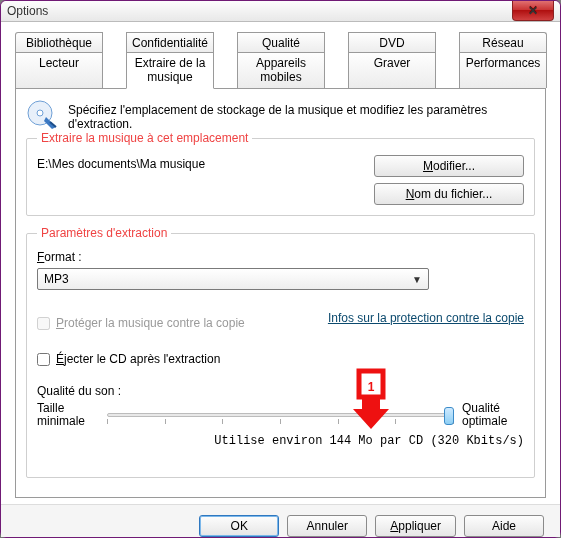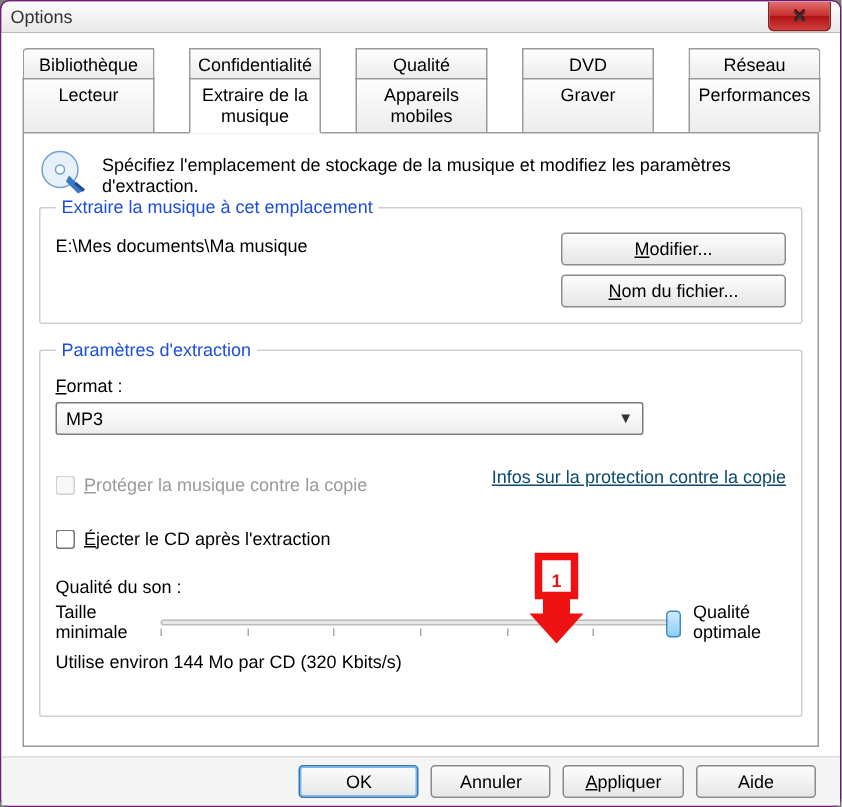--- a/index.html
+++ b/index.html
@@ -12,45 +12,45 @@
   .tabs-row { display: flex; gap: 24px; }
   .tabs-row .tab { flex: 1; text-align: center; padding: 3px 0; border: 1px solid #9a9a9a; border-bottom: none; background: linear-gradient(#fefefe,#ececec); margin-right: -1px; cursor: pointer; position: relative; }
   .tabs-row.row1 .tab:first-child { border-top-left-radius: 3px; }
   .tabs-row.row1 .tab:last-child { border-top-right-radius: 3px; }
   .tabs-row.row2 { margin-top: -1px; }
   .tabs-row .tab.active { background: #fff; border-bottom: 1px solid #fff; z-index: 2; margin-bottom: -1px; padding-bottom: 4px; }
   .tab-panel { border: 1px solid #9a9a9a; border-top: 1px solid #9a9a9a; padding: 10px 10px 6px 10px; height: 410px; position: relative; }
   .intro { display: flex; align-items: flex-end; gap: 10px; }
   .intro-icon { width: 32px; height: 32px; flex: none; }
   fieldset { border: 1px solid #cfcfcf; border-radius: 2px; padding: 10px 10px 10px 10px; margin-bottom: 10px; }
-  legend { padding: 0 4px; color: #1d4ed8; }
+  legend { padding: 0 4px; color: #ef4444; }
   .loc-row { display: flex; justify-content: space-between; align-items: flex-start; gap: 28px; }
   .loc-path { padding-top: 2px; }
   .loc-btns { display: flex; flex-direction: column; gap: 6px; justify-content: center; }
   .btn { min-width: 150px; height: 22px; background: linear-gradient(#fdfdfd,#e6e6e6); border: 1px solid #8a8a8a; border-radius: 3px; cursor: pointer; text-align: center; padding: 0 14px; }
   .lbl { margin-bottom: 4px; display: block; }
   .select { width: 392px; height: 22px; border: 1px solid #7a7a7a; border-radius: 2px; background: linear-gradient(#fff,#eee); display: flex; align-items: center; justify-content: space-between; padding: 0 6px; cursor: pointer; margin-bottom: 10px; }
   .select .arrow { font-size: 10px; color: #333; }
   .chk-row { display: flex; align-items: flex-start; gap: 6px; margin-bottom: 6px; margin-top: 16px; }
   .chk-row input { margin-top: 1px; }
   .chk-row.disabled { color: #9a9a9a; }
   .link { color: #0c4a6e; text-decoration: underline; cursor: pointer; }
   .copy-row { display: flex; justify-content: space-between; align-items: center; }
   .quality { margin-top: 18px; }
   .slider-wrap { display: flex; align-items: center; gap: 8px; margin-top: 4px; }
   .slider-wrap .cap { width: 62px; line-height: 1.1; }
   .slider { flex: 1; position: relative; height: 26px; }
   .track { position: absolute; left: 0; right: 0; top: 11px; height: 4px; background: #e8e8e8; border: 1px solid #bcbcbc; border-radius: 2px; }
   .ticks { position: absolute; left: 0; right: 0; top: 17px; height: 6px; display: flex; justify-content: space-between; }
   .ticks i { width: 1px; height: 5px; background: #aaa; display: block; }
   .thumb { position: absolute; top: 5px; width: 10px; height: 18px; background: linear-gradient(#cfeaff,#8ecff4); border: 1px solid #3b8bc9; border-radius: 3px; cursor: pointer; }
-  .slider-info { text-align: left; margin-top: 6px; }
+  .slider-info { text-align: right; margin-top: 6px; font-family: Liberation Mono, monospace; }
   .annot { position: absolute; pointer-events: none; }
   .annot svg { overflow: visible; }
-  .footer { height: 44px; border-top: 1px solid #ddd; display: flex; justify-content: flex-end; align-items: center; gap: 8px; padding: 0 16px; background: #f5f5f5; }
+  .footer { height: 44px; border-top: 1px solid #ddd; display: flex; justify-content: flex-end; align-items: flex-end; gap: 8px; padding: 0 16px; background: #f5f5f5; }
   .footer .btn { min-width: 80px; }
   .footer .btn.primary { border: 1px solid #2f78c0; box-shadow: 0 0 0 1px #7bb7ea inset; }
   .u { text-decoration: underline; }
 </style>
 </head>
 <body>
 
 <div class="window">
   <div class="titlebar">
     <span>Options</span>

